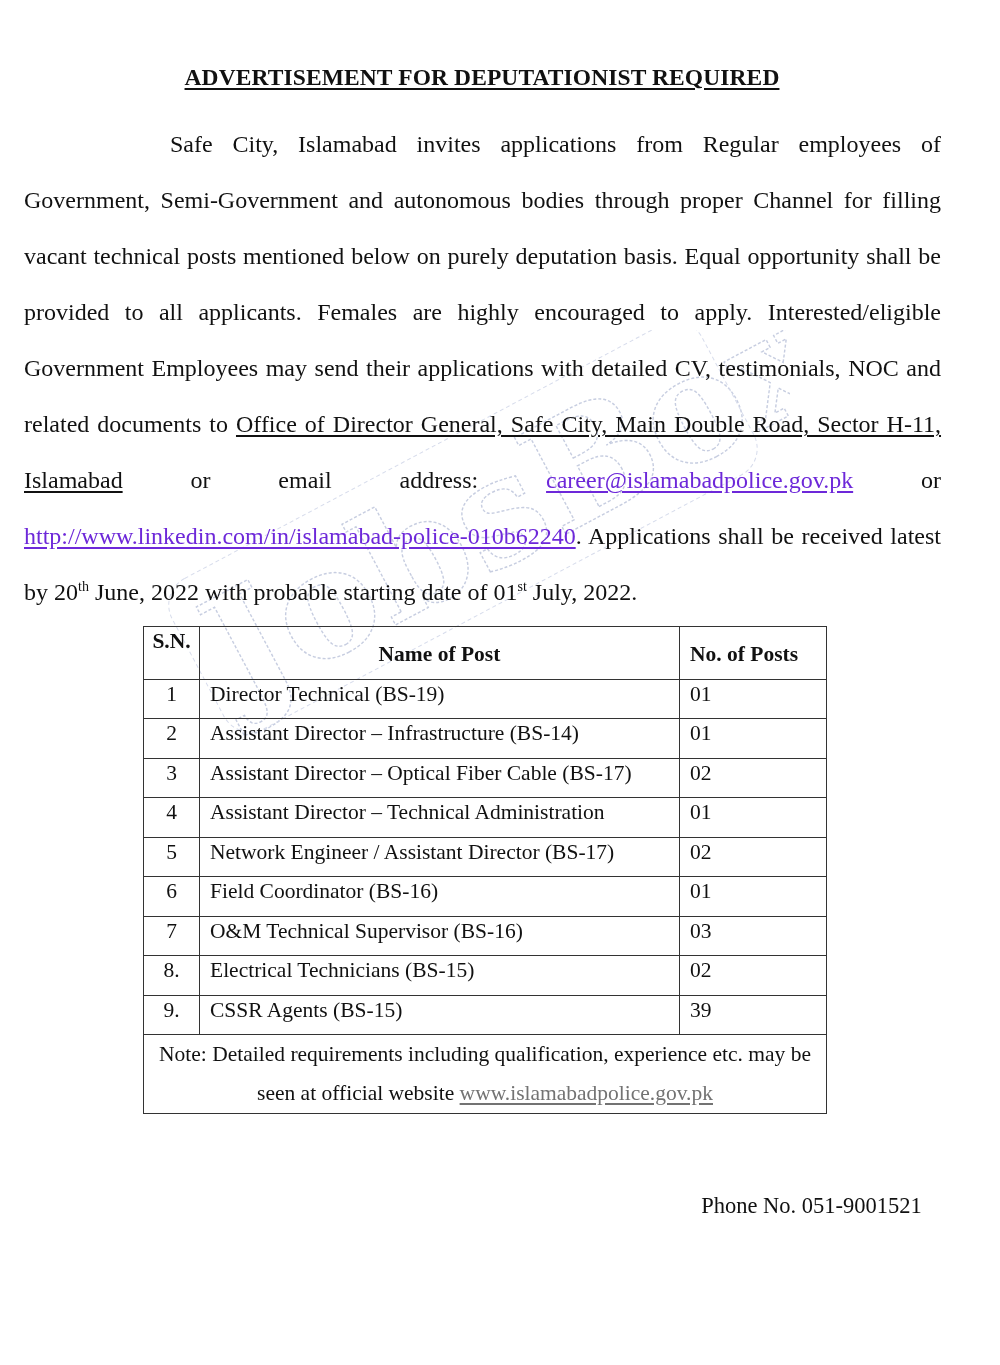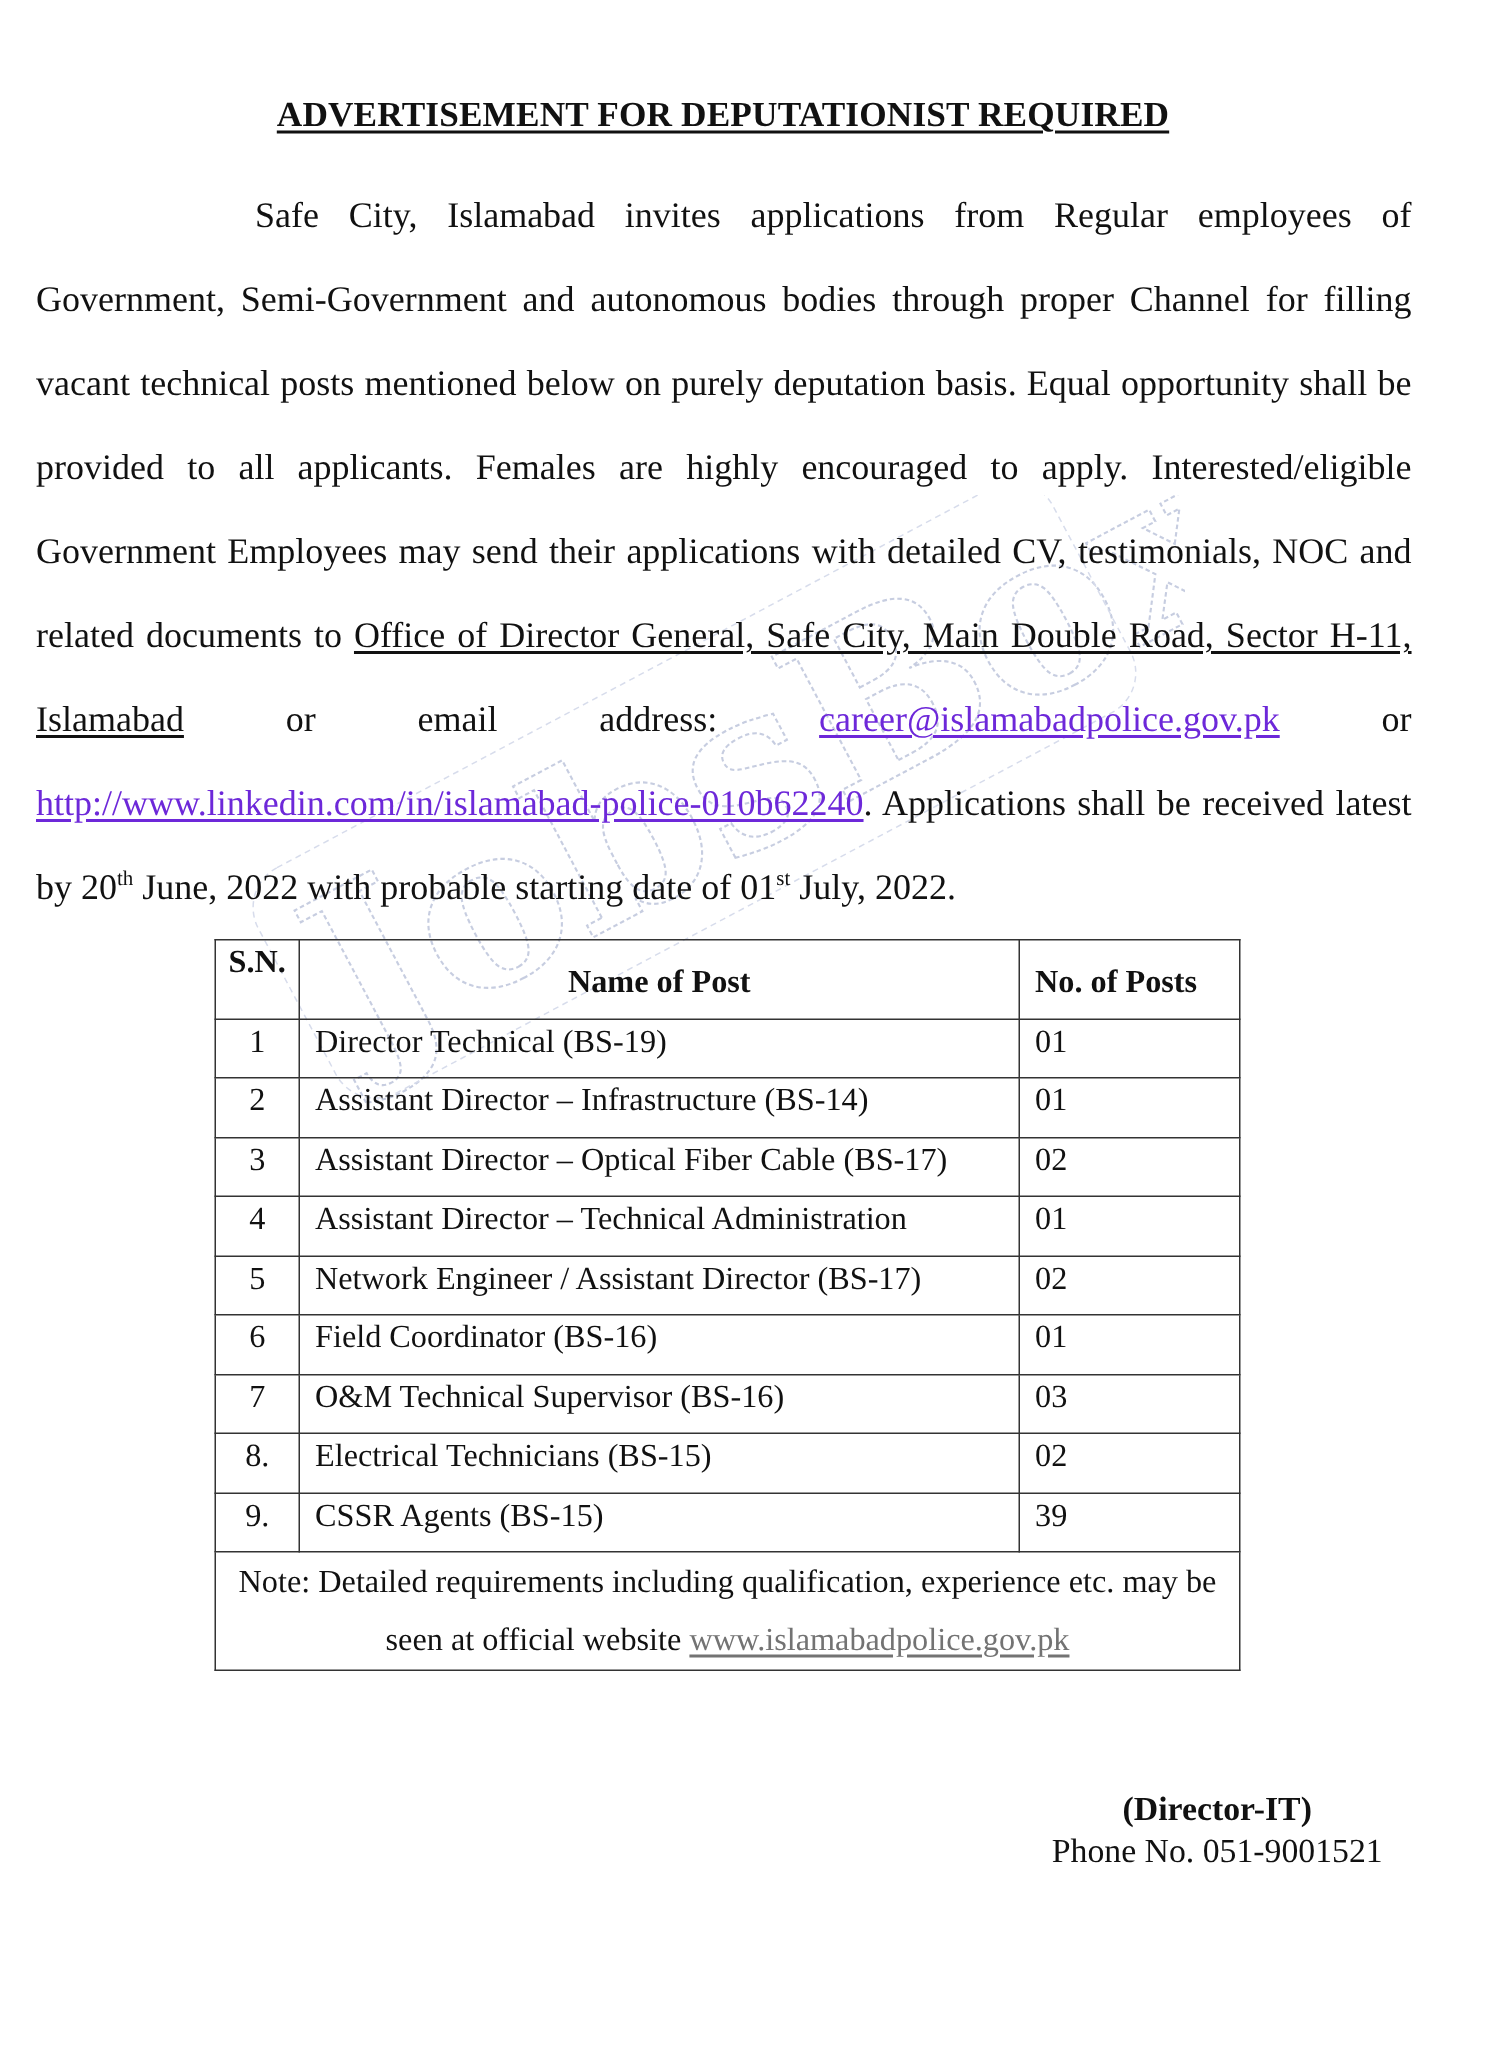--- a/index.html
+++ b/index.html
@@ -127,15 +127,14 @@
       <td class="name">CSSR Agents (BS-15)</td>
       <td class="cnt">39</td>
     </tr>
     <tr>
       <td class="note" colspan="3"><b>Note:</b><span> Detailed requirements including qualification, experience etc. may be seen at official website </span><a>www.islamabadpolice.gov.pk</a></td>
     </tr>
   </tbody>
 </table>
 
 <div class="signature">
-  <span class="b">(Director-IT)</span>
   <span class="phone">Phone No. 051-9001521</span>
 </div>
 
 </body></html>

